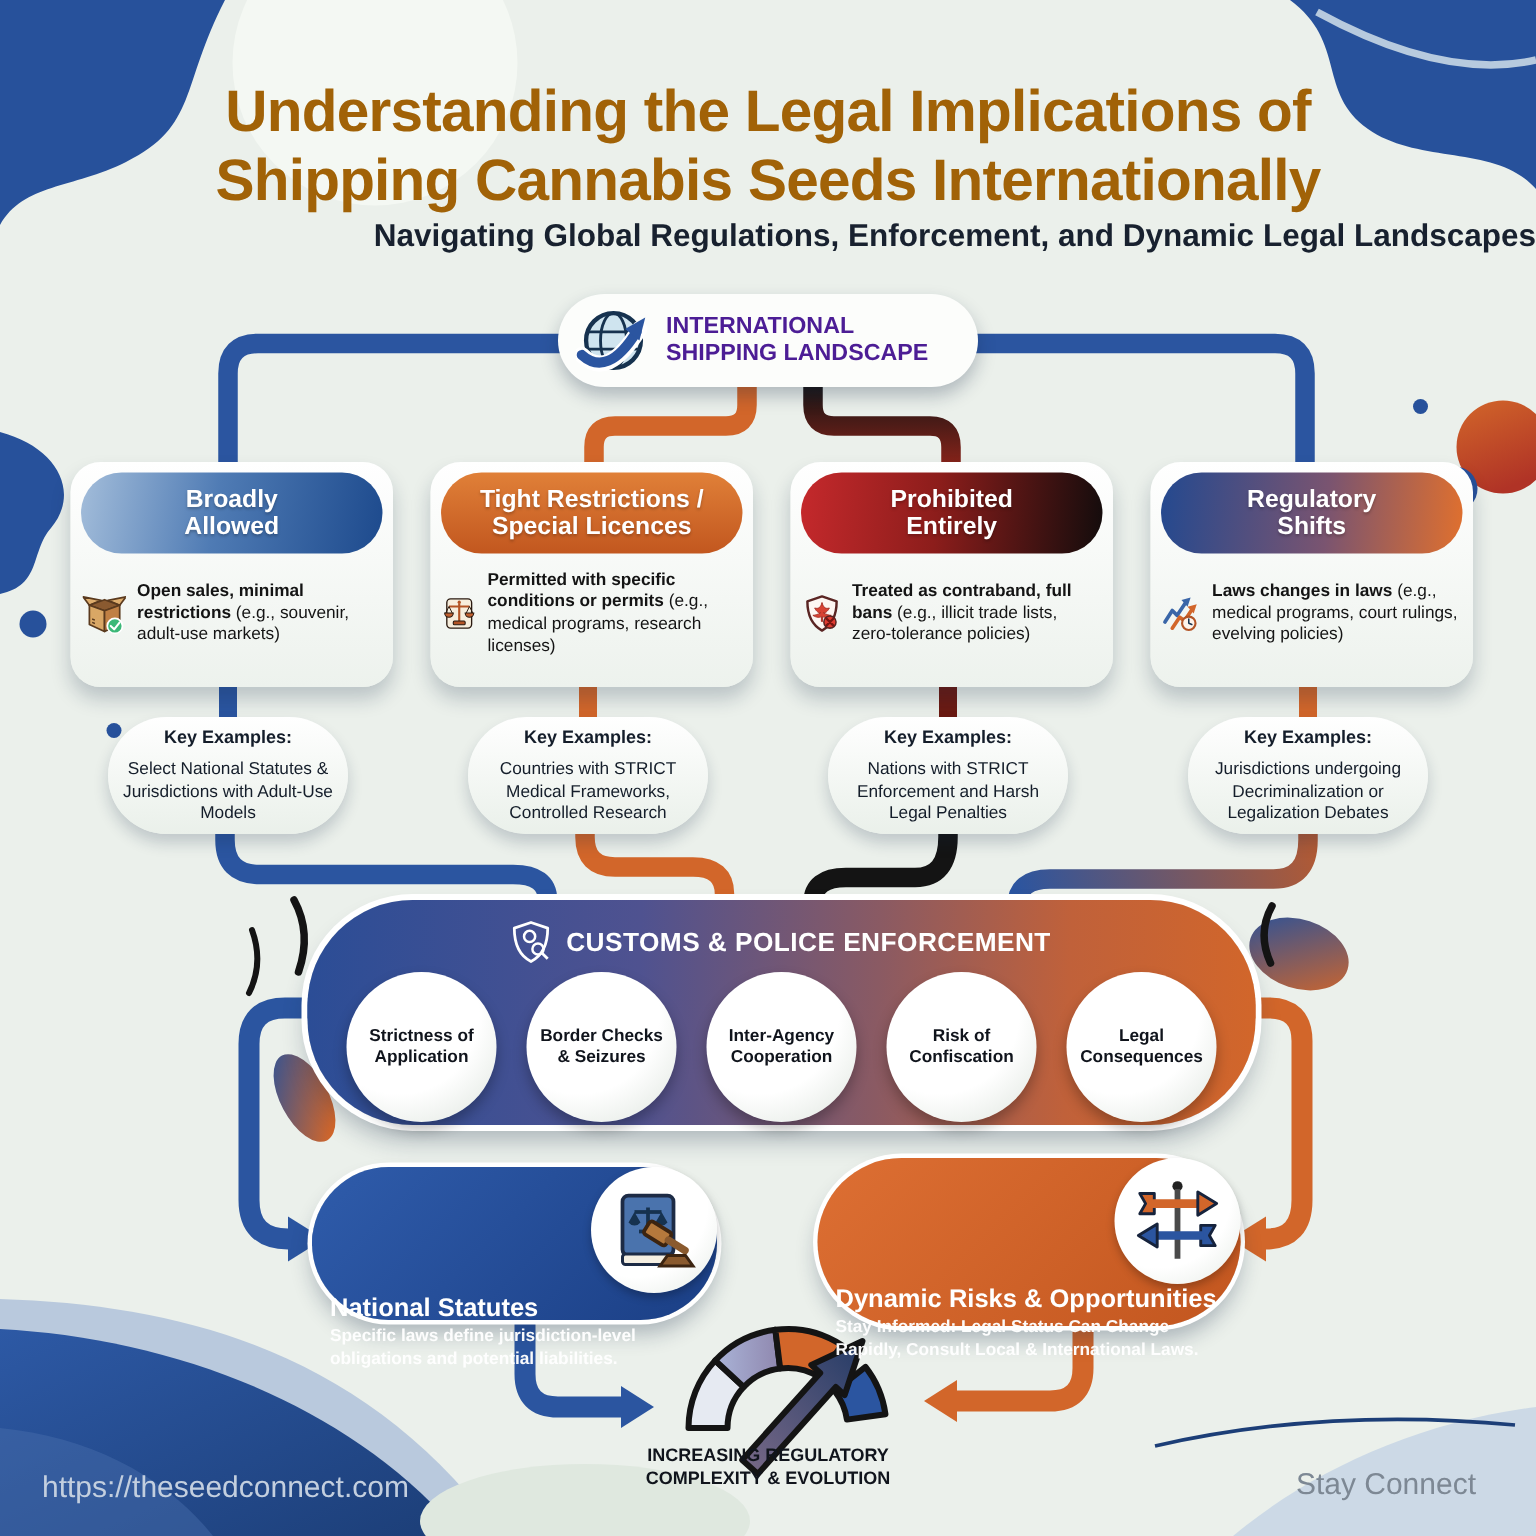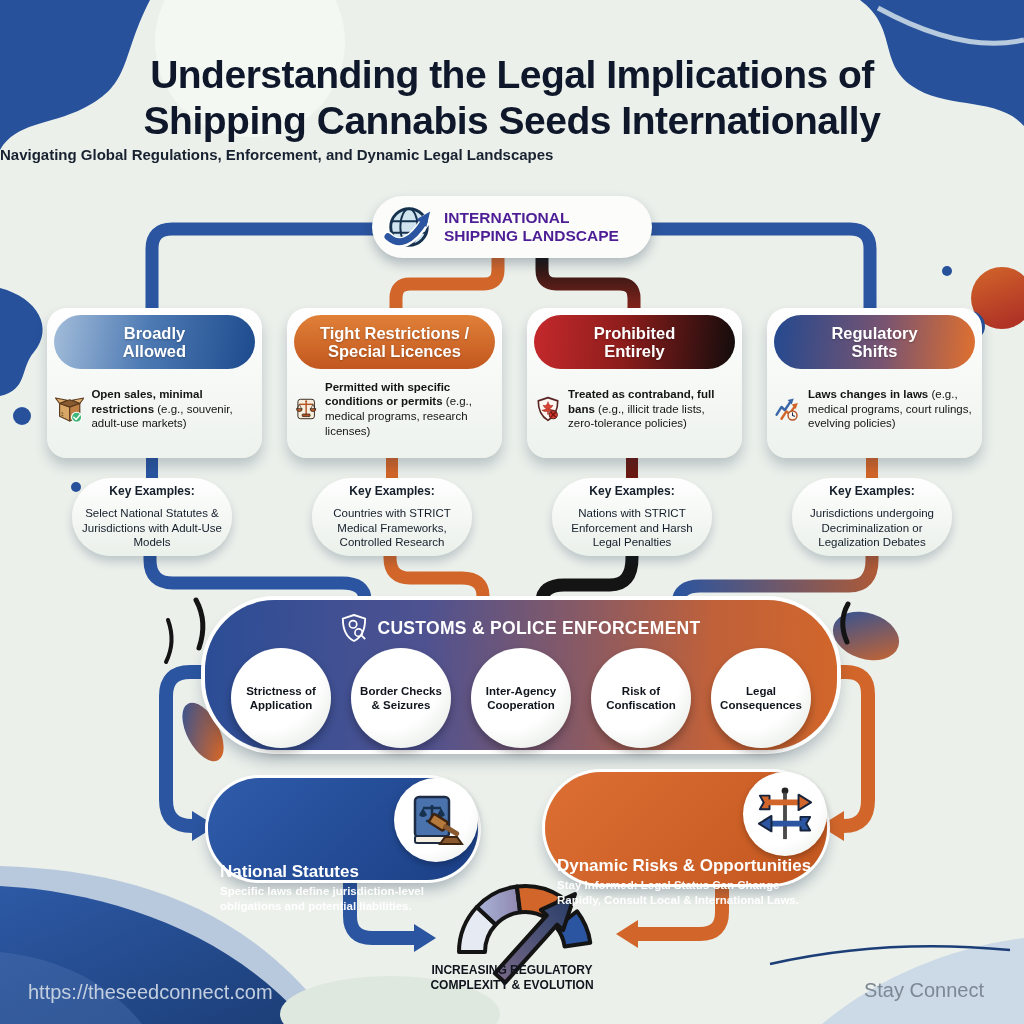--- a/index.html
+++ b/index.html
@@ -1,23 +1,23 @@
 <!DOCTYPE html>
 <html><head>
 <meta charset="utf-8">
 <style>
   html,body{margin:0;padding:0;background:#fff;}
   .canvas{position:relative;width:1024px;height:1024px;background:#ebf0eb;overflow:hidden;
           font-family:"Liberation Sans",sans-serif;}
   svg.layer{position:absolute;left:0;top:0;}
 
   .h1{position:absolute;top:52px;left:0;width:100%;text-align:center;font-weight:800;
-      font-size:39px;line-height:1.18;color:#0f172a;letter-spacing:-0.5px;white-space:pre-line;}
-  .sub{position:absolute;top:146px;left:0;width:100%;text-align:left;font-weight:600;
-      font-size:15px;color:#18212f;}
+      font-size:39px;line-height:1.18;color:#a16207;letter-spacing:-0.5px;white-space:pre-line;}
+  .sub{position:absolute;top:146px;left:0;width:100%;text-align:right;font-weight:600;
+      font-size:21px;color:#18212f;}
 
   .toppill{position:absolute;left:372px;top:196px;width:280px;height:62px;background:#fcfdfb;
       border-radius:32px;box-shadow:0 6px 12px rgba(20,40,70,.28);display:flex;align-items:center;
       gap:10px;padding:0 12px;box-sizing:border-box;z-index:3;}
   .toppill .lbl{font-weight:800;font-size:15.5px;line-height:1.18;color:#4c1d95;white-space:pre-line;}
 
   .card{position:absolute;top:308px;width:215px;height:150px;border-radius:20px;
       background:linear-gradient(180deg,#ffffff 0%,#edf2ed 100%);
       box-shadow:0 8px 13px rgba(20,40,70,.22);z-index:3;}
   .card-h{margin:7px 7px 0;height:54px;border-radius:27px;display:flex;align-items:center;

